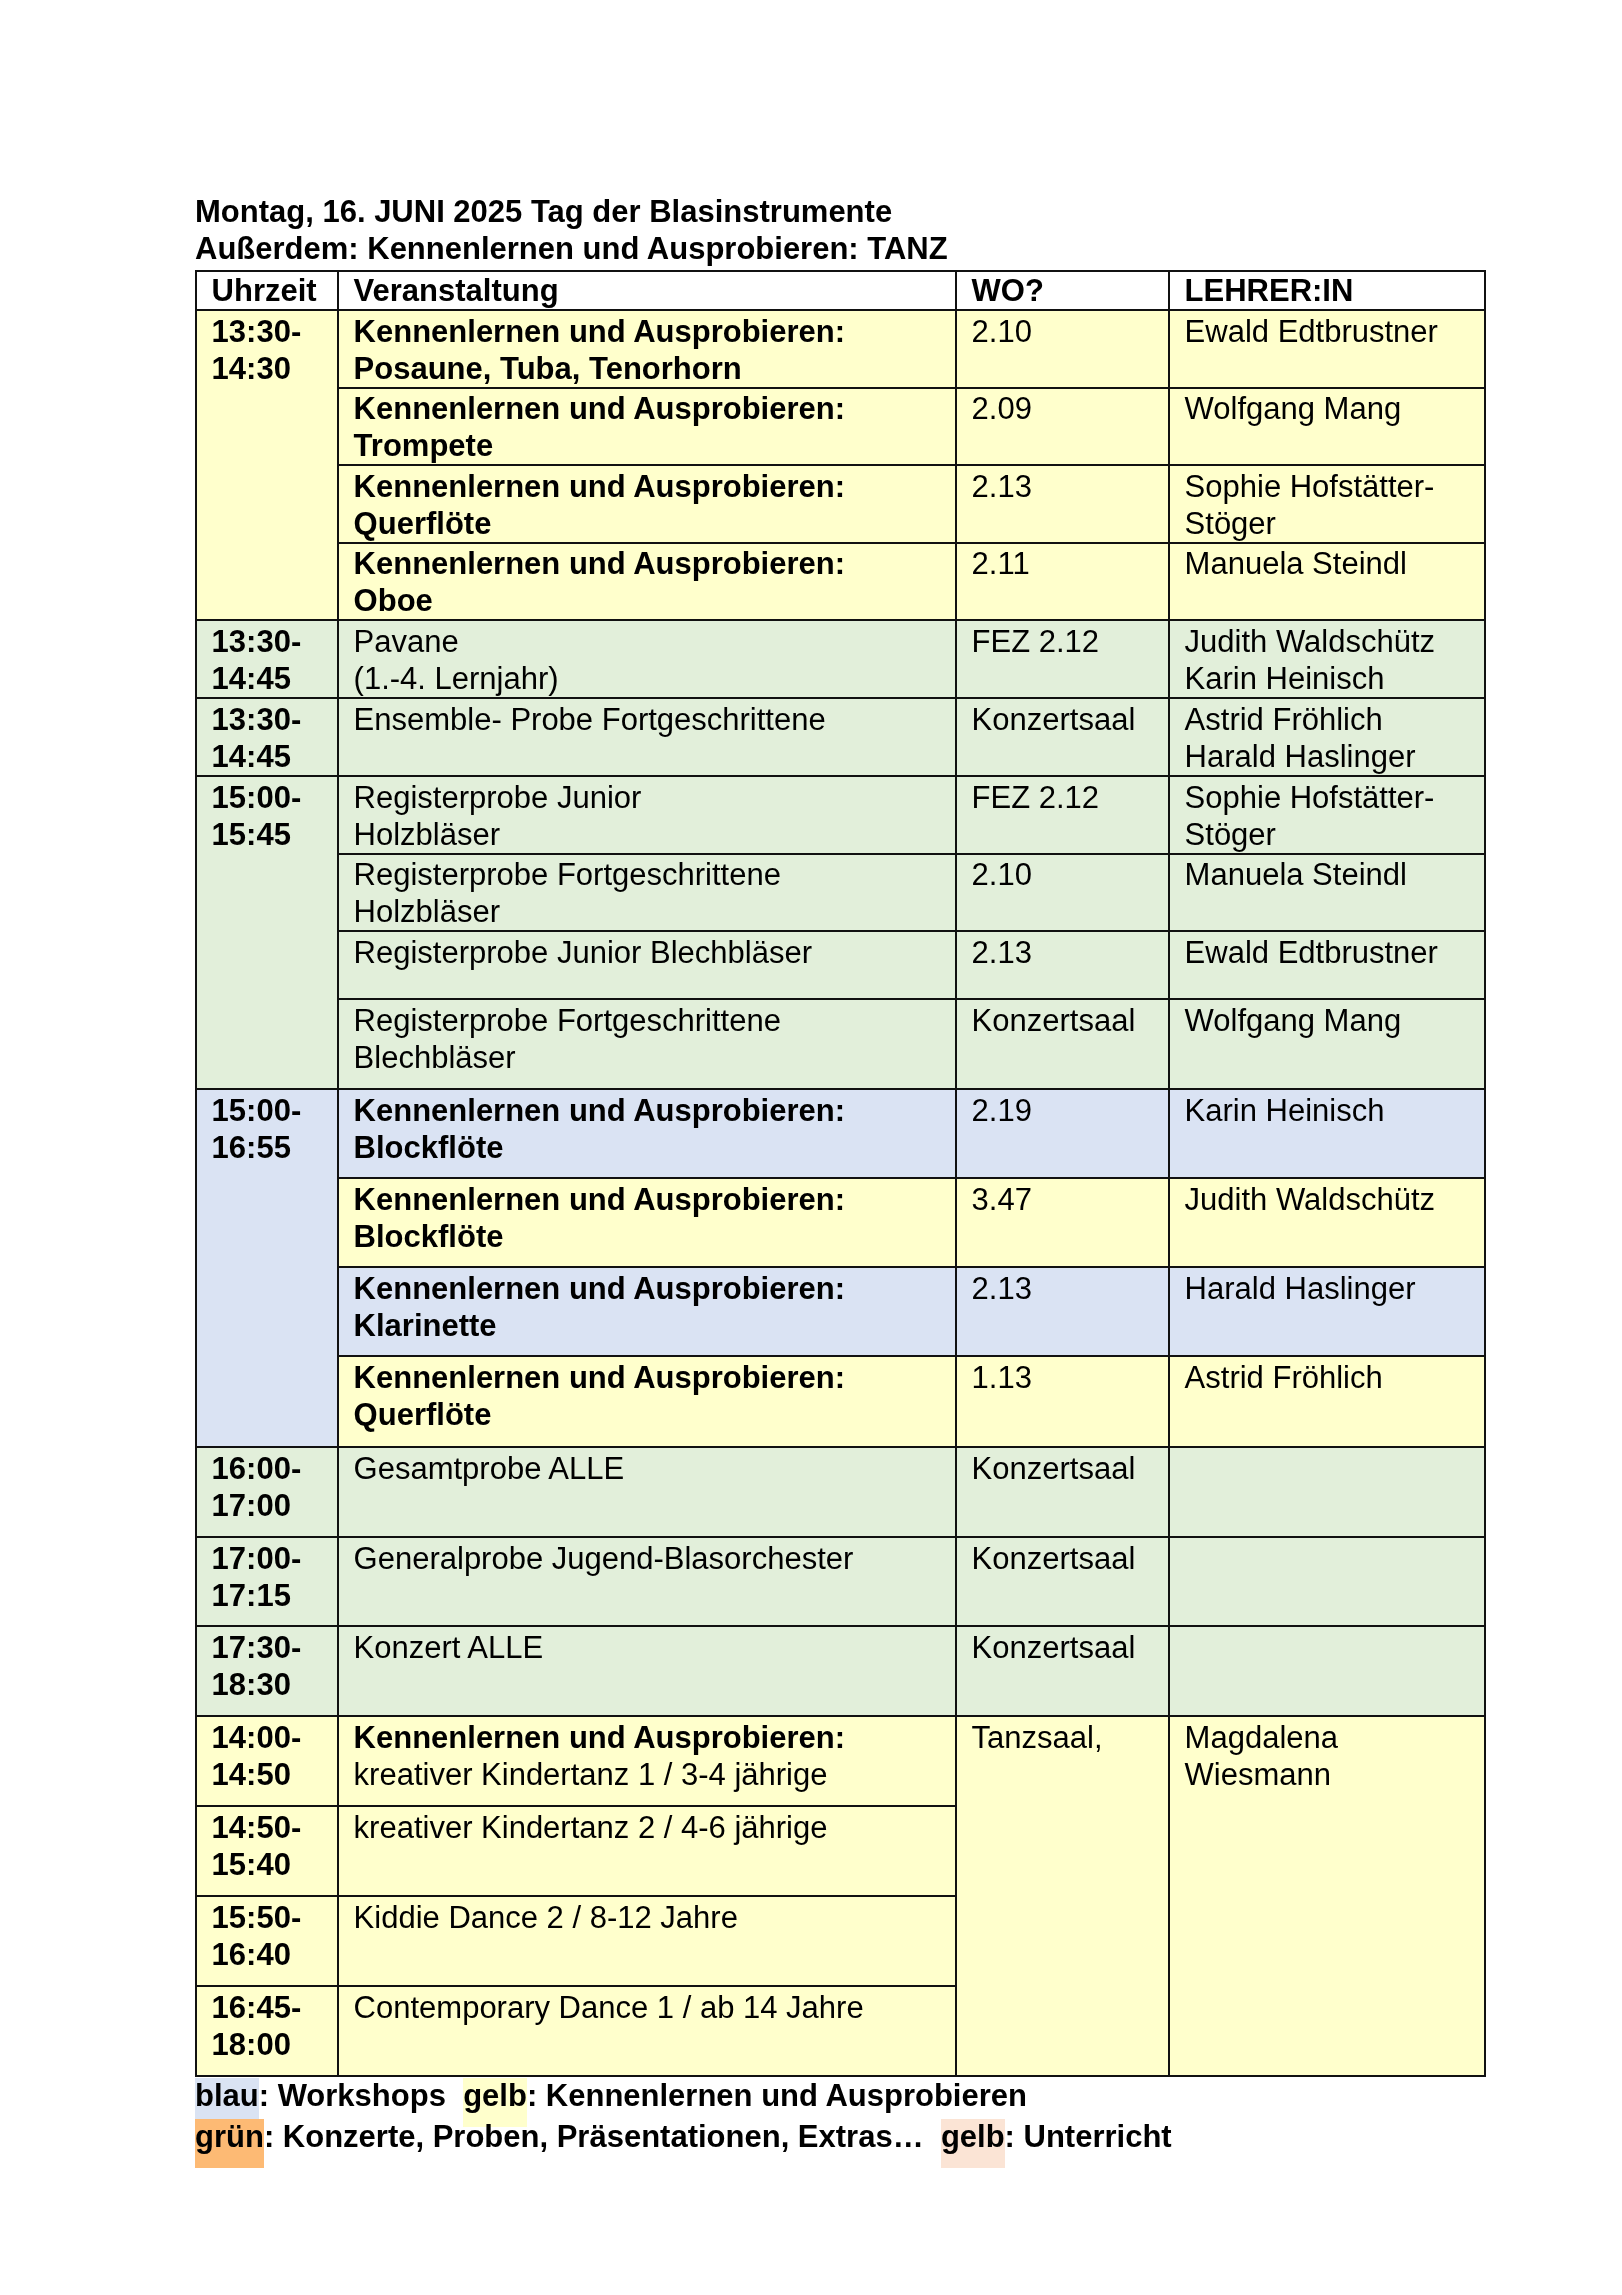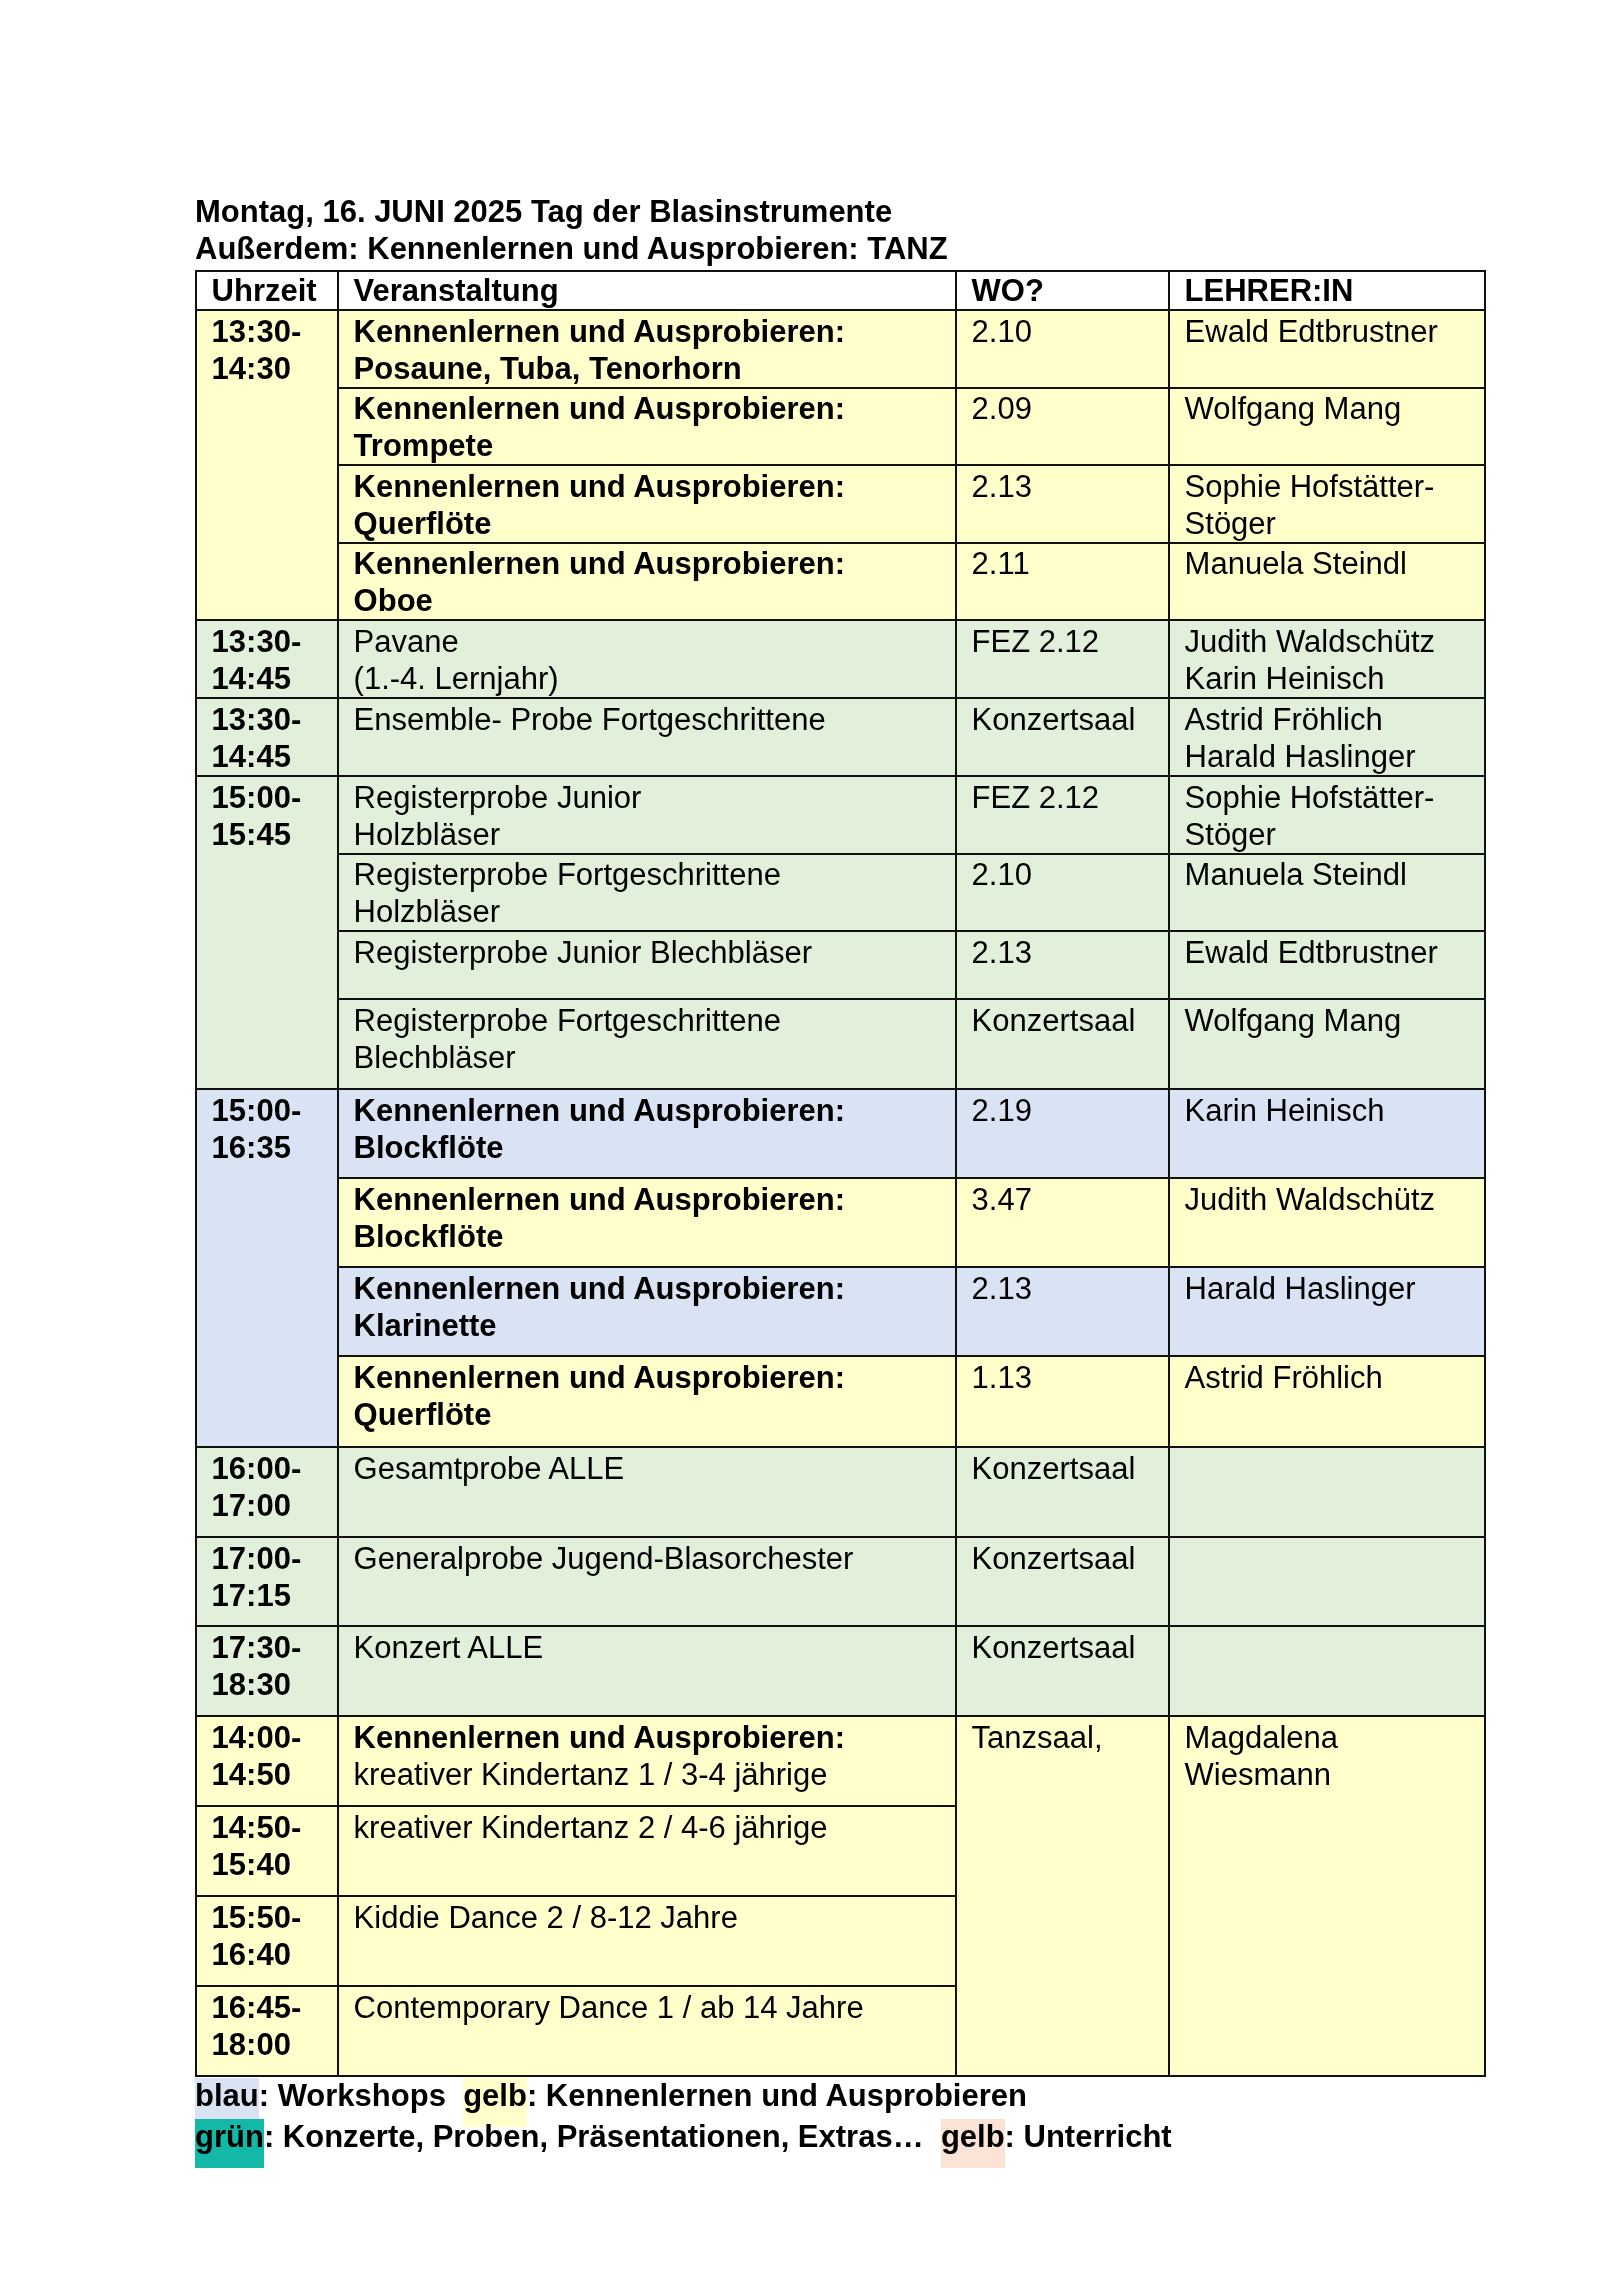--- a/index.html
+++ b/index.html
@@ -17,21 +17,21 @@
   .y { background:#FFFFCC; }
   .g { background:#E2EFDA; }
   .b { background:#DAE3F3; }
   .bold { font-weight:bold; }
   .legend { position:absolute; left:195px; font-weight:bold; font-size:31px; line-height:37px; white-space:nowrap; }
   #l1 { top:2077px; }
   #l2 { top:2118px; }
   .sw { padding:0 0 14px 0; }
   .sw-b { background:#DAE3F3; }
   .sw-y { background:#FFFFCC;text-align:right; }
-  .sw-g { background:#14b8a6; }
+  .sw-g { background:#fdba74; }
   .sw-r { background:#FBE4D5; }
 </style>
 </head>
 <body>
 
 <div class="title" id="t1">Montag, 16. JUNI 2025 Tag der Blasinstrumente</div>
 <div class="title" id="t2">Außerdem: Kennenlernen und Ausprobieren: TANZ</div>
 
 <table class="sched">
   <colgroup>
@@ -168,21 +168,21 @@
         </td>
       <td>Konzertsaal</td>
       <td>
           <div>Wolfgang Mang</div>
         </td>
     </tr>
 
     <tr class="b" style="height:89px">
       <td class="time b" rowspan="4">
           <div>15:00-</div>
-          <div>16:35</div>
+          <div>16:55</div>
         </td>
       <td class="bold">
           <div>Kennenlernen und Ausprobieren:</div>
           <div>Blockflöte</div>
         </td>
       <td>2.19</td>
       <td>
           <div>Karin Heinisch</div>
         </td>
     </tr>

